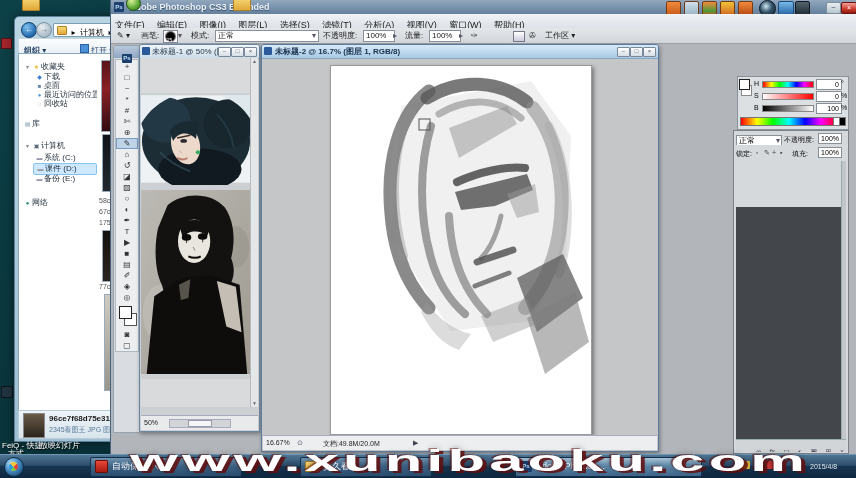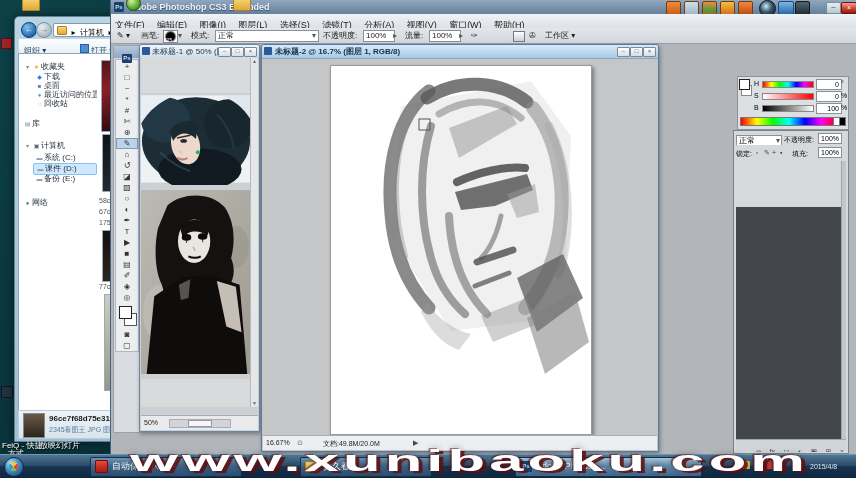--- a/index.html
+++ b/index.html
@@ -68,21 +68,21 @@
     <div class="abs circle-btn" style="left:21px;top:5px;background:radial-gradient(circle at 35% 30%,#e8eef2,#b4c2cc 60%,#93a5b1);border:1px solid #7b93a3;color:#667;">→</div>
     <div class="abs crumb nowrap" style="left:38px;top:6px;width:256px;padding-left:3px;">
       <span style="display:inline-block;width:8px;height:7px;" class="folder"></span>
       <span class="t8">▸</span>
       <span class="t8">计算机</span>
       <span class="t8">▸</span>
       <span class="t8">课件 (D:)</span>
     </div>
 
     <div class="abs nowrap" style="left:3px;top:21px;right:3px;height:14px;background:linear-gradient(#fbfdfe,#e9f1f6);border:1px solid #c9d6de;color:#1f3a5f;">
-      <span class="t8" style="margin-left:5px;"><span>组织</span> ▾</span>
+      <span class="t8" style="margin-left:5px;font-weight:bold;"><span>组织</span> ▾</span>
       <span class="t8" style="margin-left:29px;text-align:right;"><span style="display:inline-block;width:7px;height:7px;background:#4a90d8;border:1px solid #2a60a0;"></span> <span>打开</span> ▾</span>
       <span class="t8" style="margin-left:12px;"><span>放映幻灯片</span></span>
     </div>
 
     <div class="exp-body">
 
       <div class="abs" style="left:0;top:0;width:78px;bottom:0;background:#fff;border-right:1px solid #e0e6ea;">
         <div class="side-item t8" style="top:8px;left:4px;"><span class="bullet" style="color:#888;">▾</span><span class="bullet" style="color:#e8b931;">★</span><span>收藏夹</span></div>
         <div class="side-item t8" style="top:18px;left:16px;"><span class="bullet" style="color:#3a7ad0;">◆</span><span>下载</span></div>
         <div class="side-item t8" style="top:27px;left:16px;"><span class="bullet" style="color:#6a87a8;">■</span><span>桌面</span></div>

